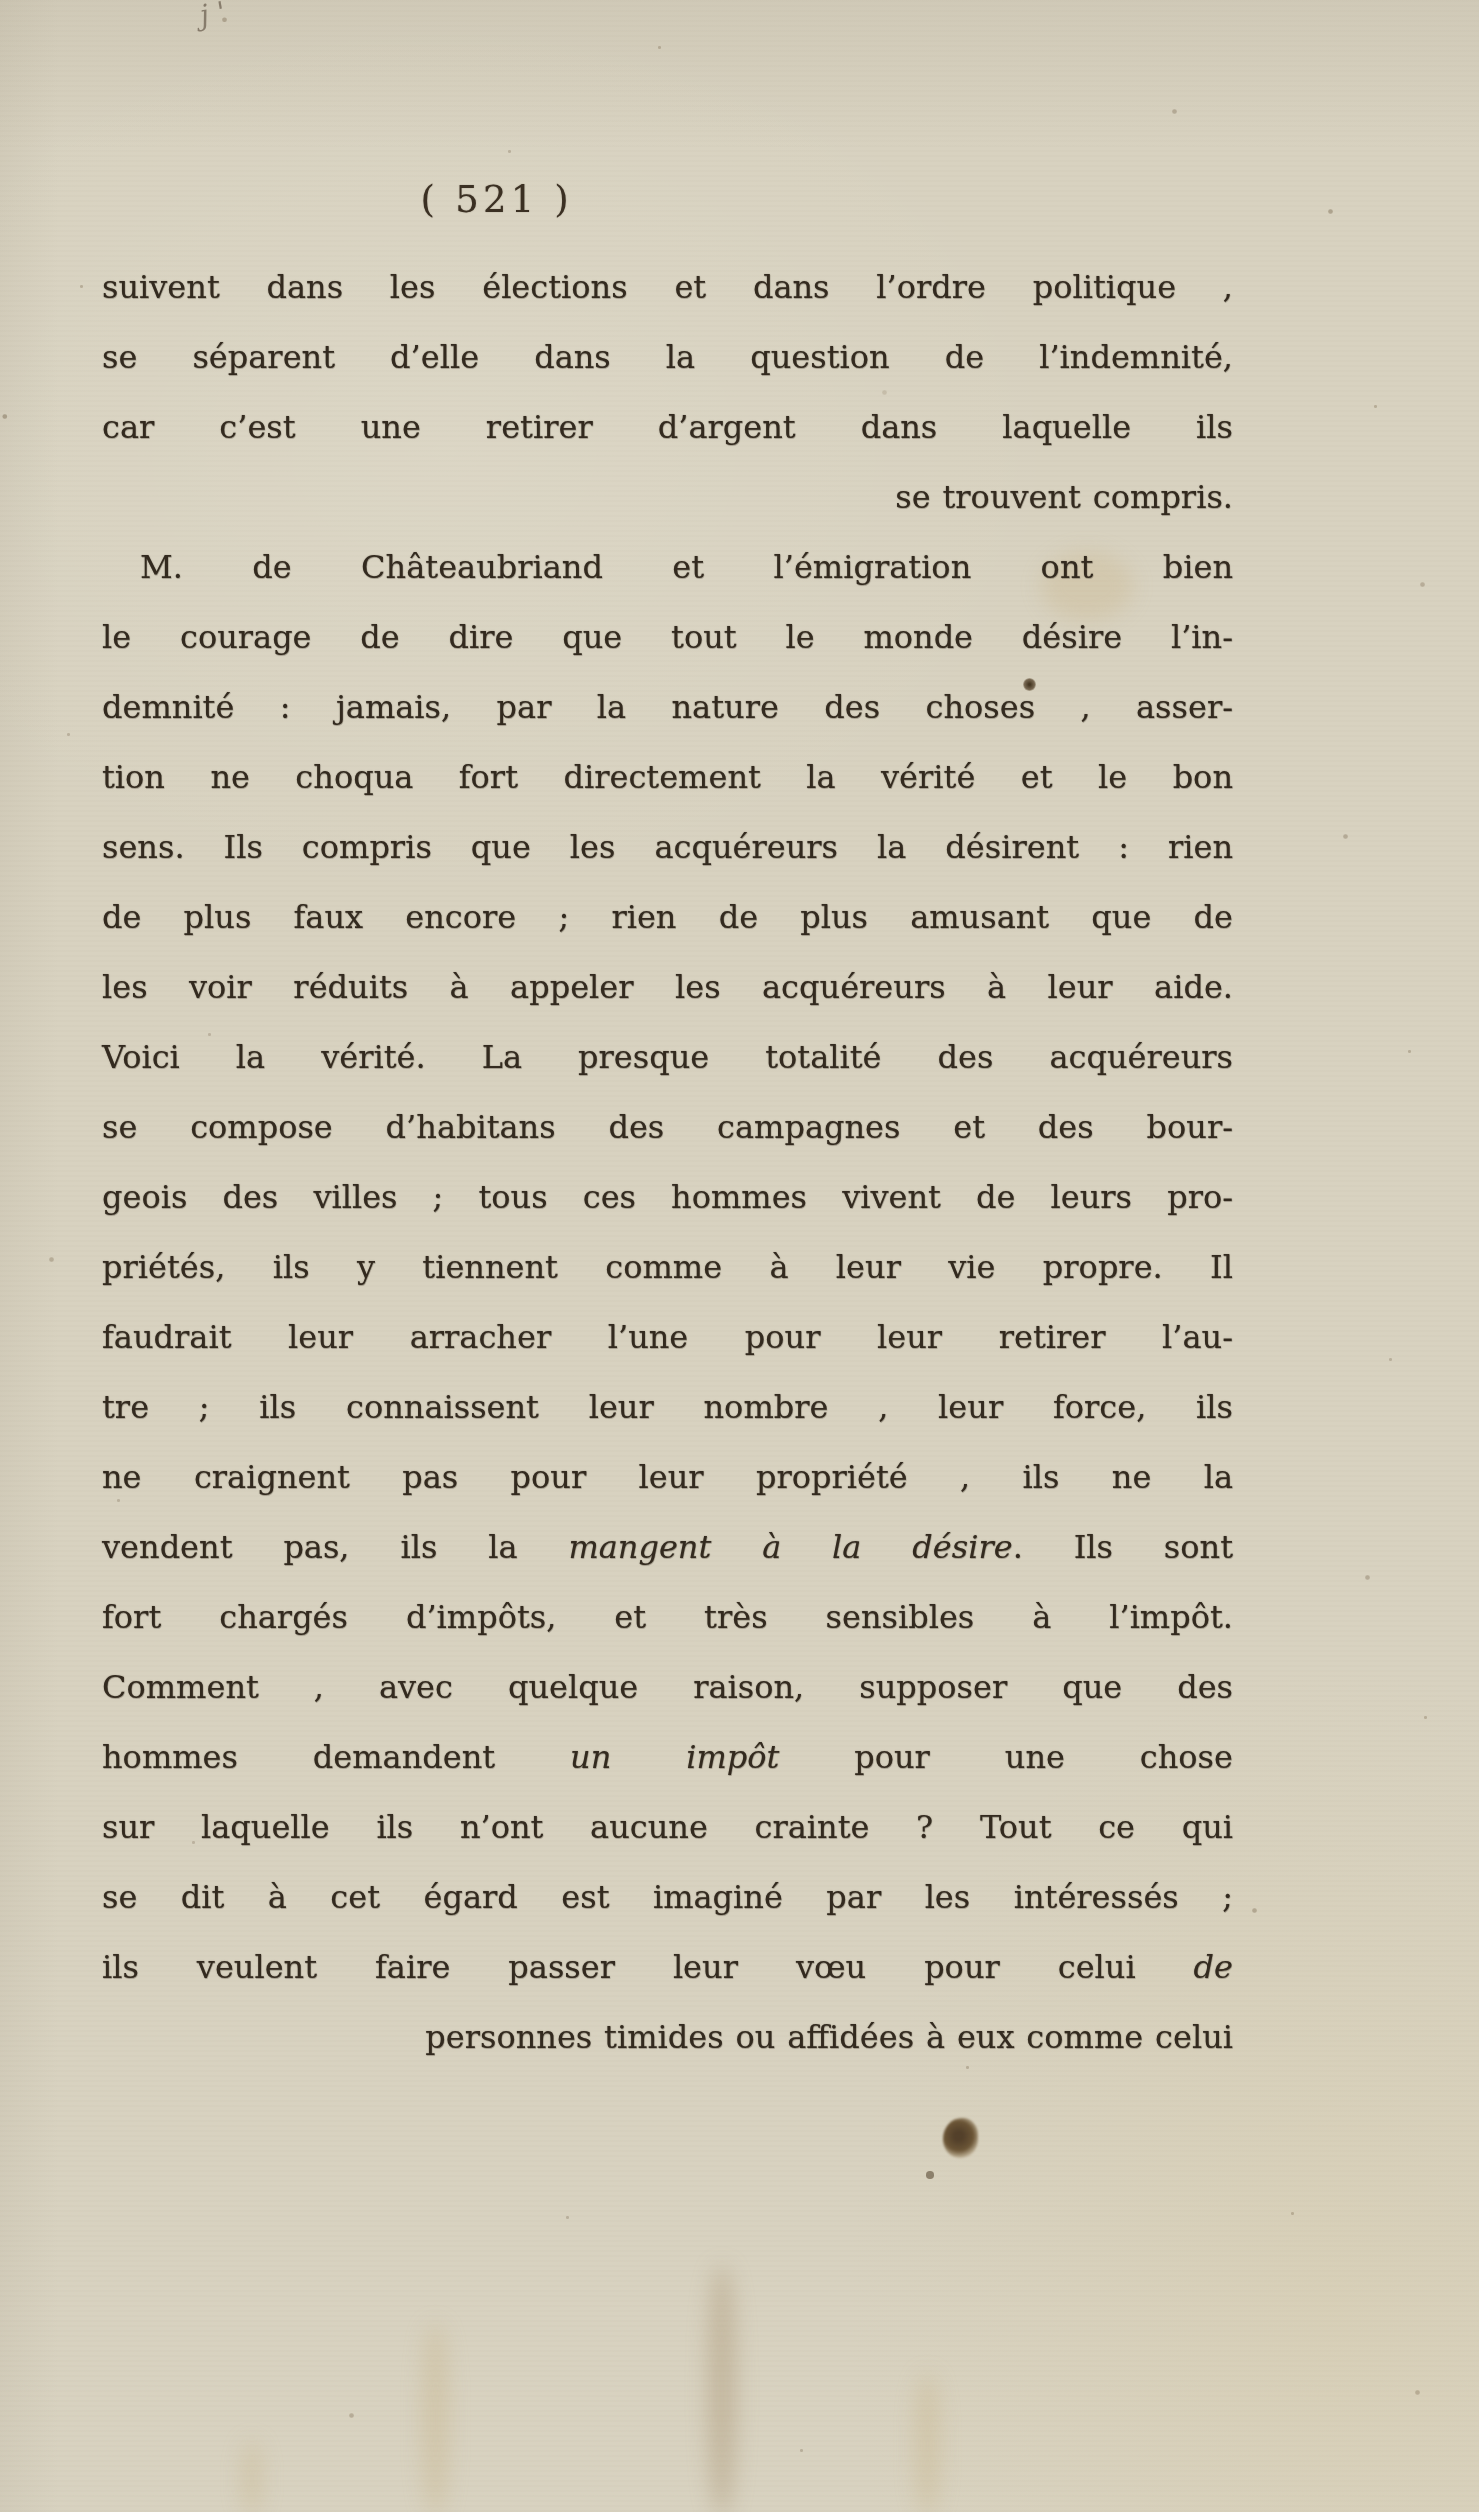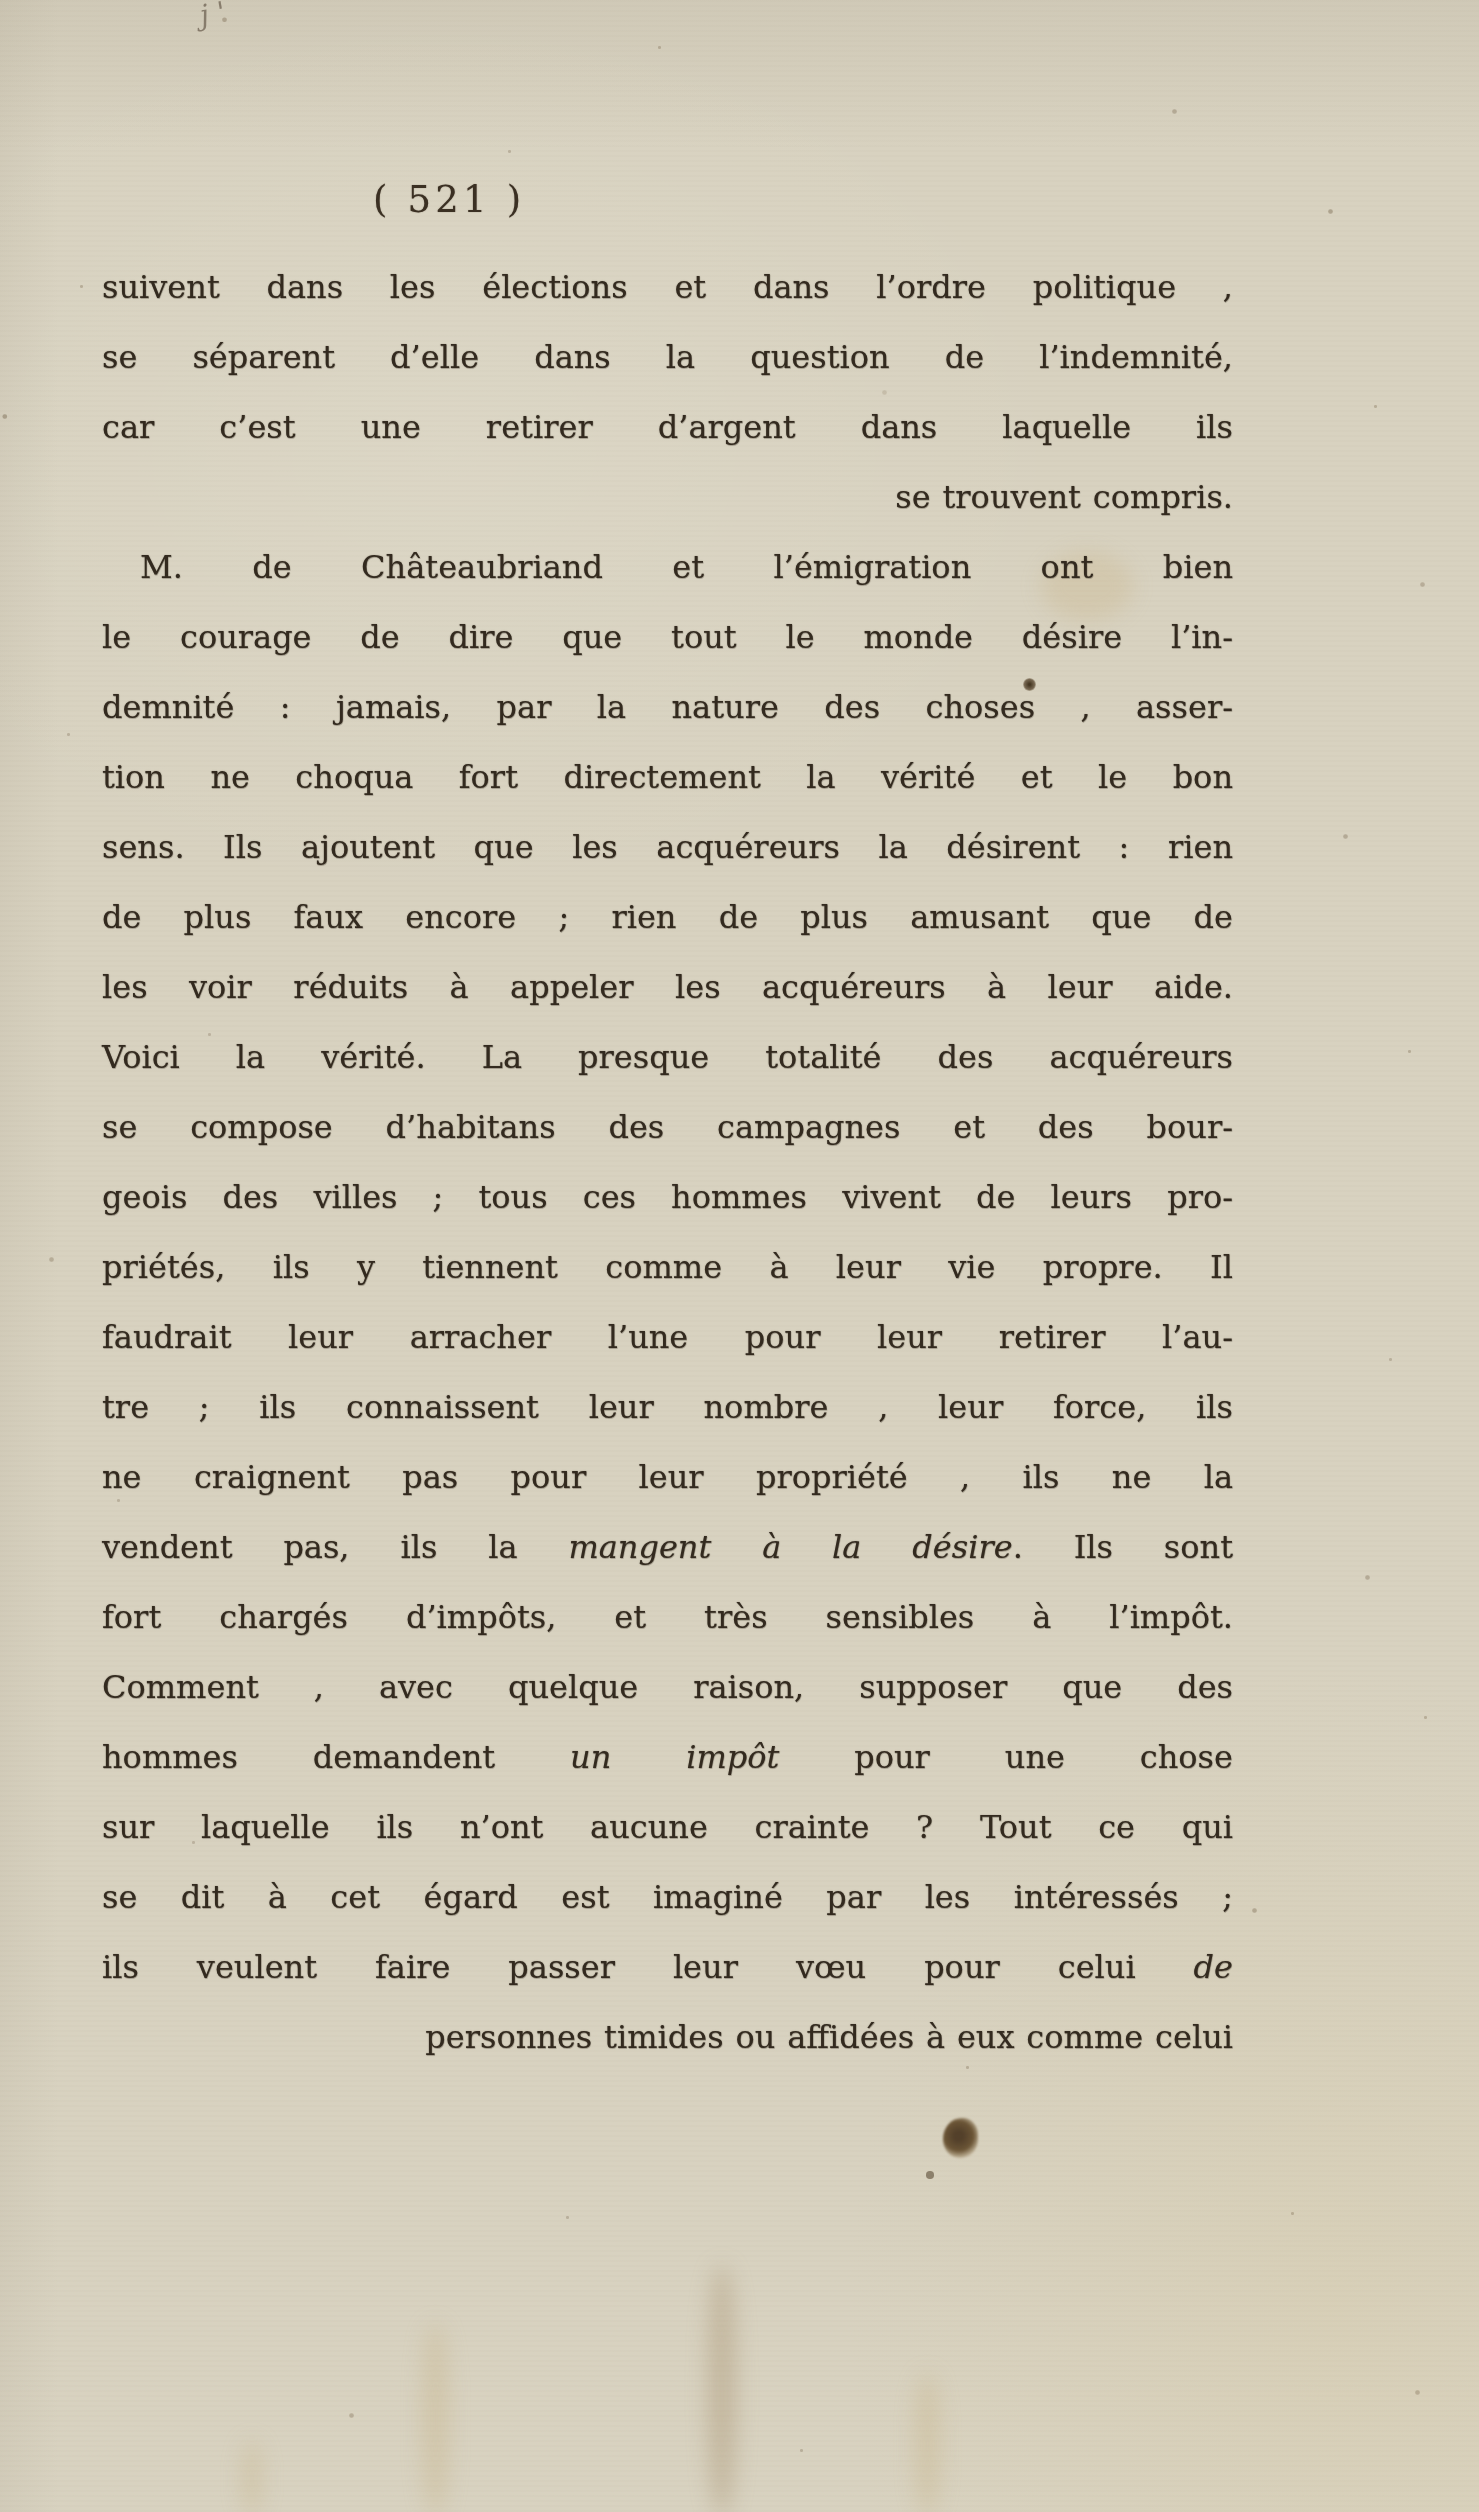--- a/index.html
+++ b/index.html
@@ -14,22 +14,22 @@
     background-color: #d8d2c0;
     background-image:
       linear-gradient(180deg, rgba(150,140,120,0.12), rgba(150,140,120,0) 6%),
       linear-gradient(90deg, rgba(150,140,120,0.10), rgba(150,140,120,0) 4%),
       radial-gradient(ellipse 916px 666px at 30% 18%, rgba(255,255,245,0.10), rgba(255,255,245,0) 70%),
       radial-gradient(ellipse 750px 1000px at 90% 92%, rgba(214,196,146,0.18), rgba(214,196,146,0) 65%),
       repeating-linear-gradient(0deg, rgba(120,105,80,0.022) 0 1.7px, rgba(0,0,0,0) 1.7px 5px);
   }
   
   #page-number {
-    position: absolute; top: 178px; left: 373px; width: 183px;
-    text-align: left;
+    position: absolute; top: 178px; left: 390px; width: 183px;
+    text-align: right;
     font-size: 37px; letter-spacing: 4.2px;
     color: #3b3023;
     text-shadow: 0 0 1.2px rgba(59,48,35,0.45);
   }
   #text-block {
     position: absolute; top: 252px; left: 102px; width: 1131px;
     color: #332a1f;
     font-size: 32px; line-height: 70px;
     word-spacing: 1.7px;
     text-shadow: 0 0 1.3px rgba(51,42,31,0.42), 0.5px 0.5px 0 rgba(51,42,31,0.25);
@@ -112,21 +112,21 @@
 
   <div id="text-block">
       <div class="line j"><span>suivent dans les élections et dans l’ordre politique ,</span></div>
       <div class="line j"><span>se séparent d’elle dans la question de l’indemnité,</span></div>
       <div class="line j"><span>car c’est une retirer d’argent dans laquelle ils</span></div>
       <div class="line"><span>se trouvent compris.</span></div>
       <div class="line j indent"><span>M. de Châteaubriand et l’émigration ont bien</span></div>
       <div class="line j"><span>le courage de dire que tout le monde désire l’in-</span></div>
       <div class="line j"><span>demnité : jamais, par la nature des choses , asser-</span></div>
       <div class="line j"><span>tion ne choqua fort directement la vérité et le bon</span></div>
-      <div class="line j"><span>sens. Ils ajoutent que les acquéreurs la désirent : rien</span></div>
+      <div class="line j"><span>sens. Ils compris que les acquéreurs la désirent : rien</span></div>
       <div class="line j"><span>de plus faux encore ; rien de plus amusant que de</span></div>
       <div class="line j"><span>les voir réduits à appeler les acquéreurs à leur aide.</span></div>
       <div class="line j"><span>Voici la vérité. La presque totalité des acquéreurs</span></div>
       <div class="line j"><span>se compose d’habitans des campagnes et des bour-</span></div>
       <div class="line j"><span>geois des villes ; tous ces hommes vivent de leurs pro-</span></div>
       <div class="line j"><span>priétés, ils y tiennent comme à leur vie propre. Il</span></div>
       <div class="line j"><span>faudrait leur arracher l’une pour leur retirer l’au-</span></div>
       <div class="line j"><span>tre ; ils connaissent leur nombre , leur force, ils</span></div>
       <div class="line j"><span>ne craignent pas pour leur propriété , ils ne la</span></div>
       <div class="line j"><span>vendent pas, ils la </span><span class="it">mangent à la désire</span><span>. Ils sont</span></div>

